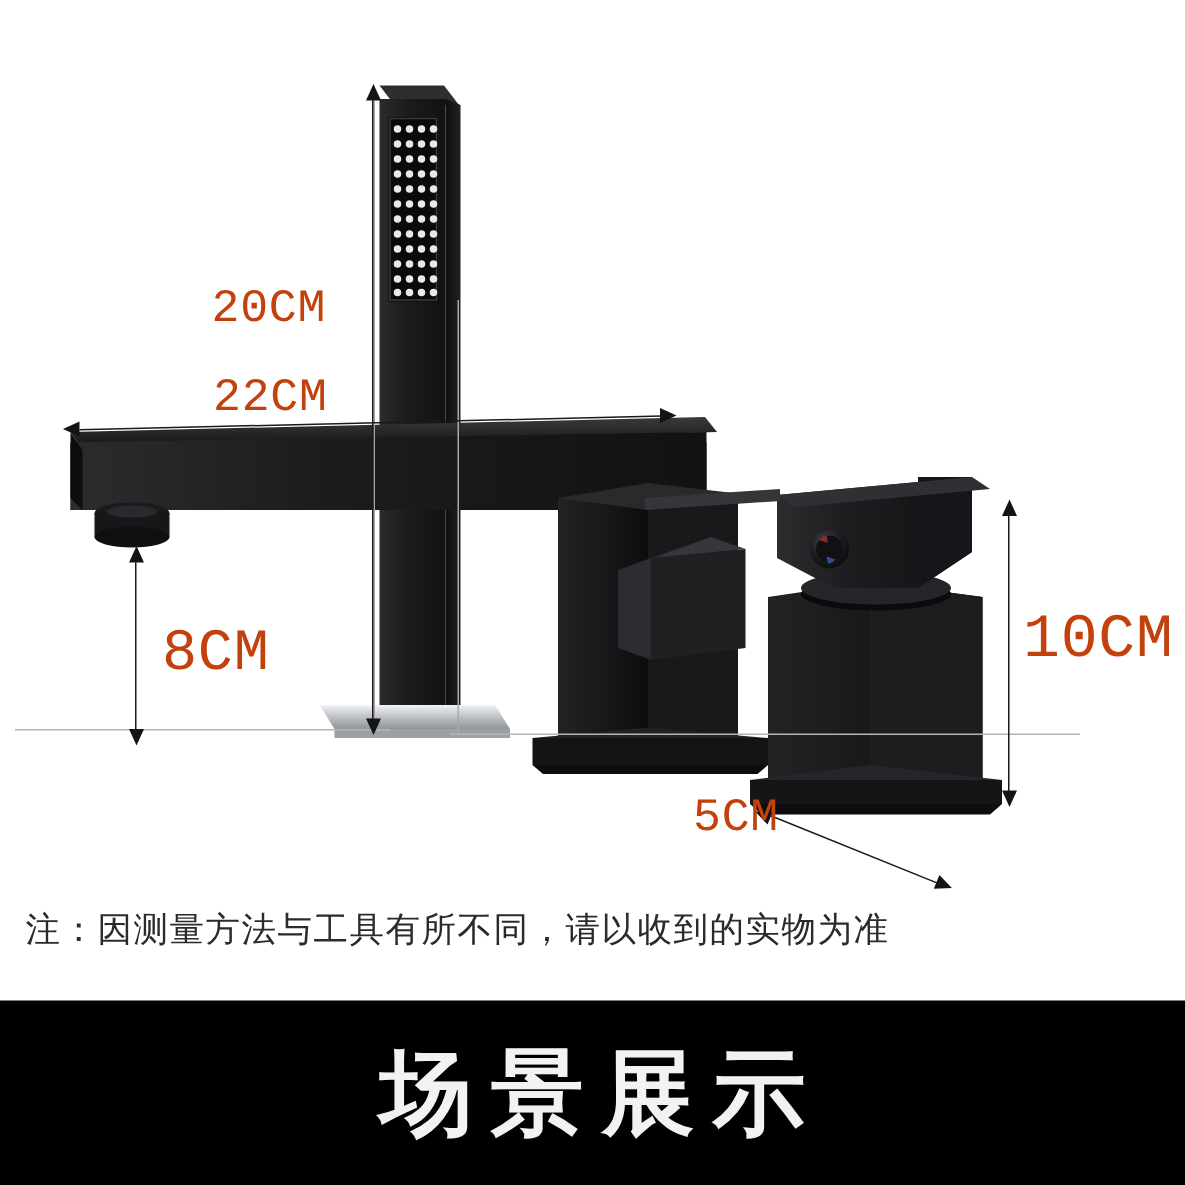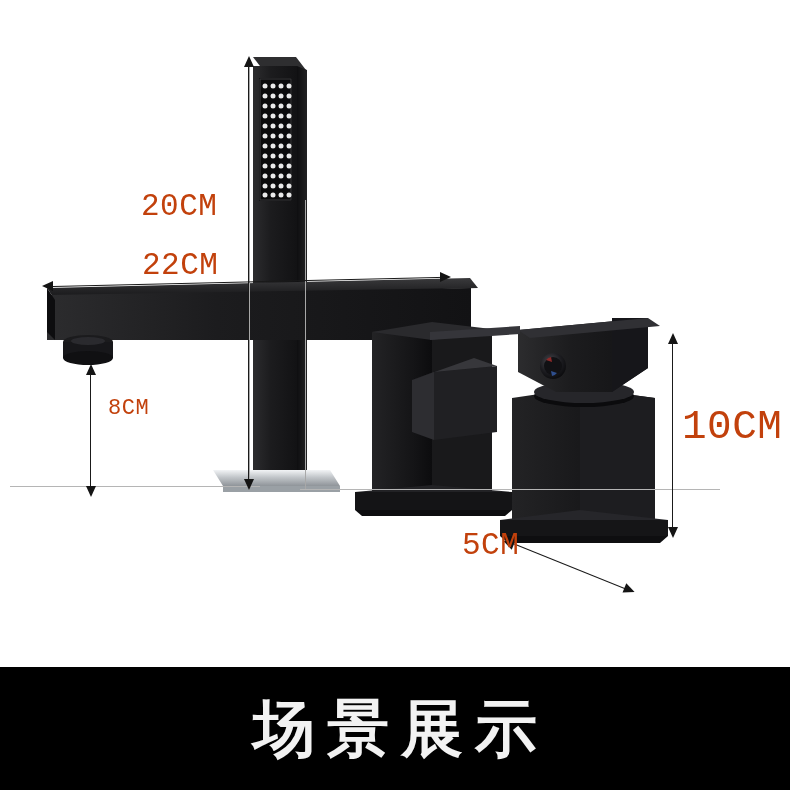--- a/index.html
+++ b/index.html
@@ -27,21 +27,21 @@
   .dim-label {
     position: absolute;
     color: #c2410c;
     font-family: Liberation Mono, monospace;
     font-weight: 400;
     white-space: nowrap;
     letter-spacing: 0.5px;
   }
   .dim-20 { left: 141px; top: 189px; font-size: 31px; }
   .dim-22 { left: 110px; top: 248px; font-size: 31px; margin-left: 32px; }
-  .dim-8  { left: 108px; top: 396px; font-size: 22px; }
+  .dim-8  { left: 108px; top: 414px; font-size: 39px; }
   .dim-10 { left: 682px; top: 404px; font-size: 41px; }
   .dim-5  { left: 462px; top: 528px; font-size: 31px; }
 
   
   .dimline {
     position: absolute;
     background: #1a1a1a;
   }
   .vline { width: 1px; }
   .hline { height: 1px; }
@@ -327,19 +327,20 @@
     </div>
 
     <div>
       <div class="arrow arrow-left" style="left:503px; top:538px; transform: rotate(22deg);"></div>
       <div class="dimline hline" style="left:513px; top:543px; width:127px;
            transform: rotate(22deg); transform-origin: left center;"></div>
       <div class="arrow arrow-right" style="left:624px; top:585px; transform: rotate(22deg);"></div>
       <span class="dim-label dim-5">5CM</span>
     </div>
 
+    <div class="note">注：因测量方法与工具有所不同，请以收到的实物为准</div>
   </div>
 
   <div class="banner">
     <div class="banner-text">场景展示</div>
   </div>
 
 </div>
 
 </body></html>

